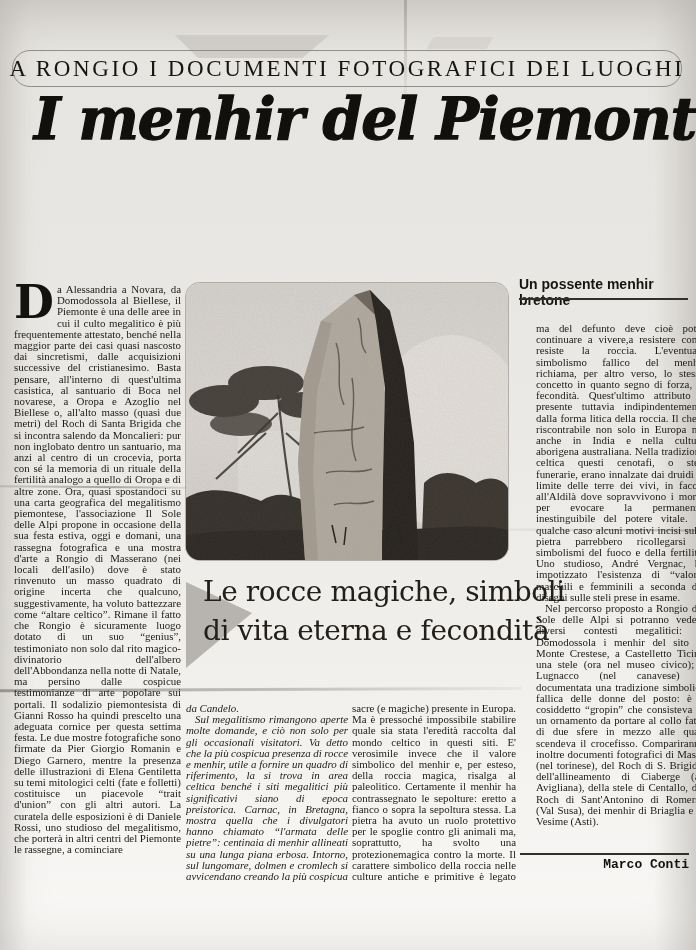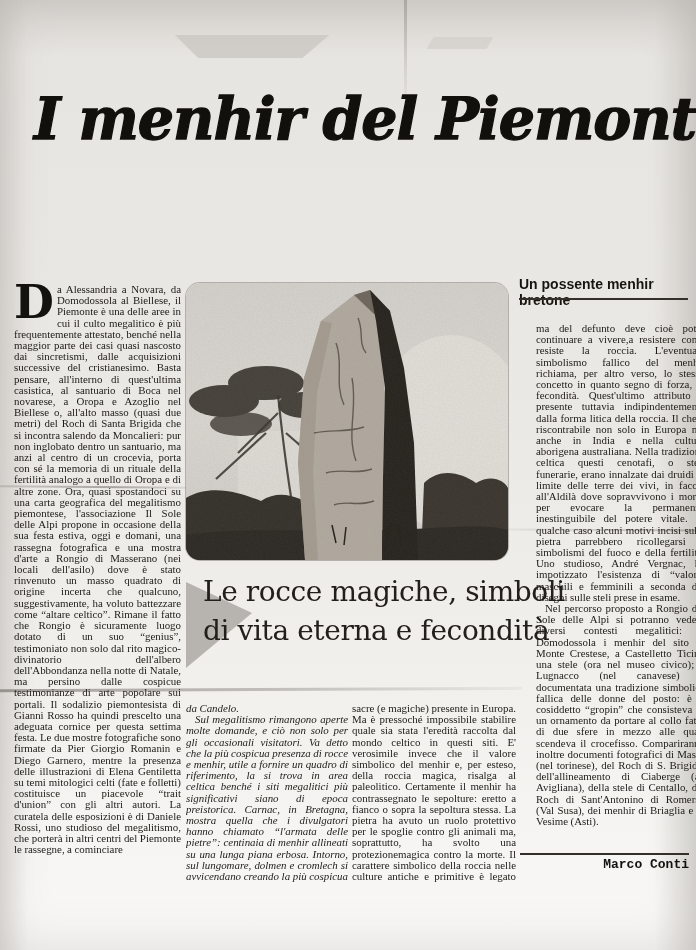--- a/index.html
+++ b/index.html
@@ -73,20 +73,23 @@
 
 <div class="page">
 
   <div class="shade-top"></div>
   <div class="shade-top2"></div>
   <div class="crease-v1"></div>
   <div class="crease-h1"></div>
   <div class="crease-h2"></div>
   <div class="crease-h3"></div>
 
+  <div class="kicker">
+    <span>A RONGIO I DOCUMENTI FOTOGRAFICI DEI LUOGHI</span>
+  </div>
 
   <div class="headline">
     <span class="hl">I menhir del Piemonte</span>
   </div>
 
   <div class="photo">
     <svg viewBox="0 0 322 277" preserveAspectRatio="none">
       <defs>
         <linearGradient id="sky" x1="0" y1="0" x2="0" y2="1">
           <stop offset="0" stop-color="#d6d3ce"></stop>

